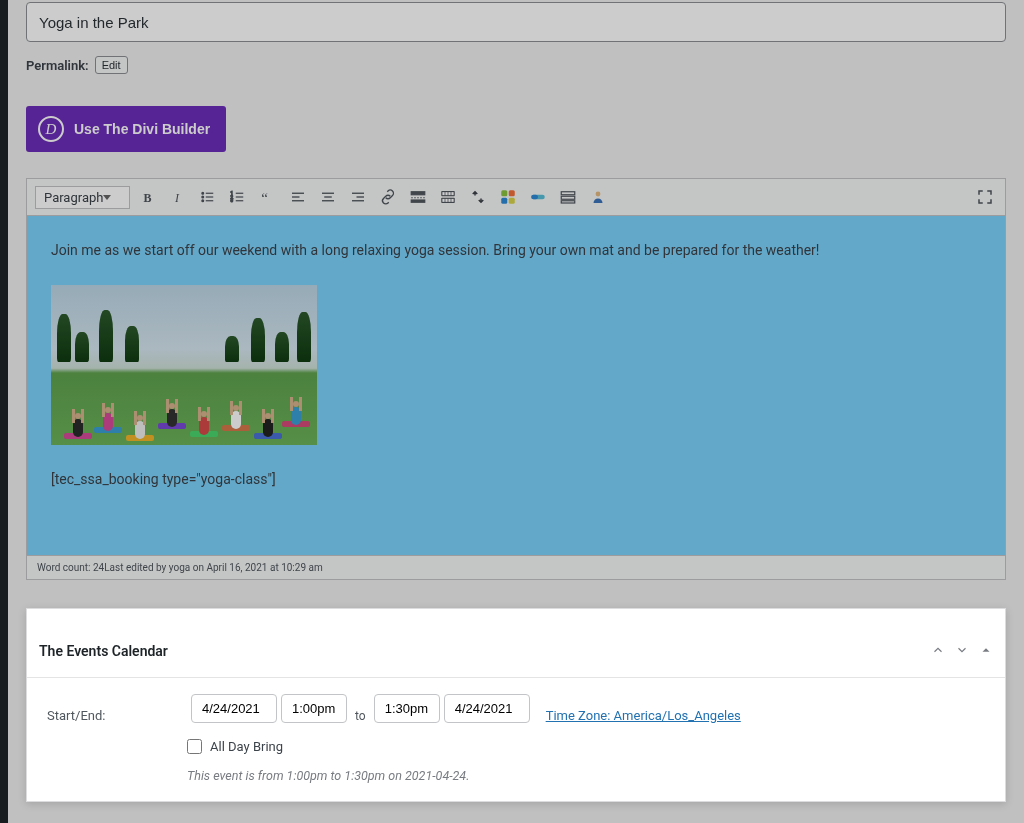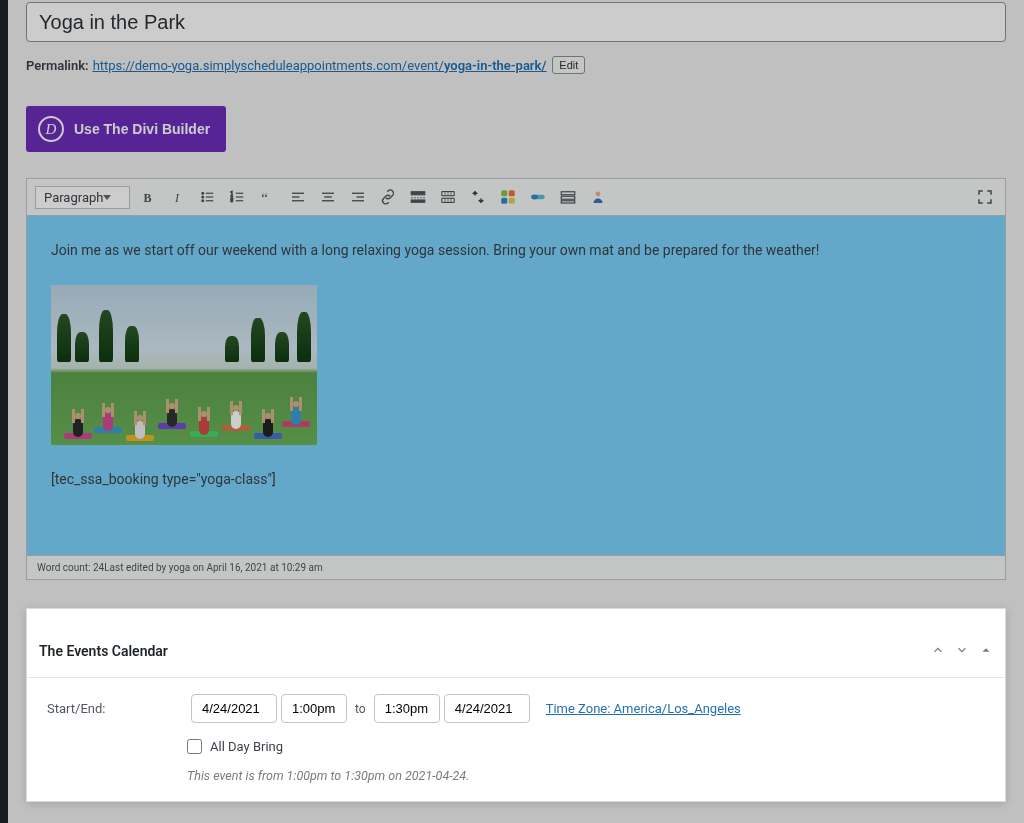--- a/index.html
+++ b/index.html
@@ -25,21 +25,21 @@
     background: #1d2327;
     z-index: 0;
   }
   .page {
     position: absolute; top:0; left:8px; right:0; bottom:0;
     padding: 0 18px 0 18px;
   }
 
   .title-input {
     width: 100%;
-    font-size: 20px;
+    font-size: 15px;
     padding: 4px 12px;
     border: 1px solid #8c8f94;
     border-radius: 4px;
     background: #fff;
     color: #2c3338;
     height: 40px;
     margin-top: 2px;
   }
 
   .permalink-row {
@@ -180,21 +180,21 @@
     font-weight:600; font-size:14px; color:#1d2327;margin-top:16px;
   }
   .panel-header .controls { display:flex; gap:10px; color:#787c82; }
   .panel-header .controls span { cursor:pointer; }
   .panel-body { padding: 16px 20px 18px 20px; }
   .section-title {
     font-size: 13px; font-weight:700; color:#444; letter-spacing:.3px;
     border-bottom: 1px solid #eee;
     padding-bottom: 6px; margin-bottom: 22px;
   }
-  .field-row { display:flex; align-items:center; gap: 4px; font-size:13px; }
+  .field-row { display:flex; align-items:flex-end; gap: 4px; font-size:13px; }
   .field-label { width: 140px; color:#50575e; }
   .date-input, .time-input {
     border:1px solid #c3c4c7; border-radius:4px;
     padding: 6px 10px; font-size:13px; background:#fff;
     width: 86px;
   }
   .time-input { width: 66px; }
   .to-label { margin: 0 4px; color:#50575e; font-size:12px; }
   .tz-link { margin-left: 12px; color:#2271b1; text-decoration: underline; font-size:13px; cursor:pointer; }
   .allday-row { margin-left: 140px; margin-top: 16px; display:flex; align-items:center; gap:8px; }
@@ -207,23 +207,20 @@
 <body>
 
 <div class="wp-left-strip"></div>
 
 <div class="page">
 
   <input class="title-input" value="Yoga in the Park" style="">
 
   <div class="permalink-row">
     <span class="permalink-label">Permalink:</span>
-    <a href="#">
-      <span class="permalink-link">https://demo-yoga.simplyscheduleappointments.com/event/</span><span class="permalink-slug">yoga-in-the-park/</span>
-    </a>
     <button class="edit-slug">Edit</button>
   </div>
 
   <button class="divi-btn">
     <span class="divi-logo">D</span>
     <span>Use The Divi Builder</span>
   </button>
 
 
   <div class="toolbar">

